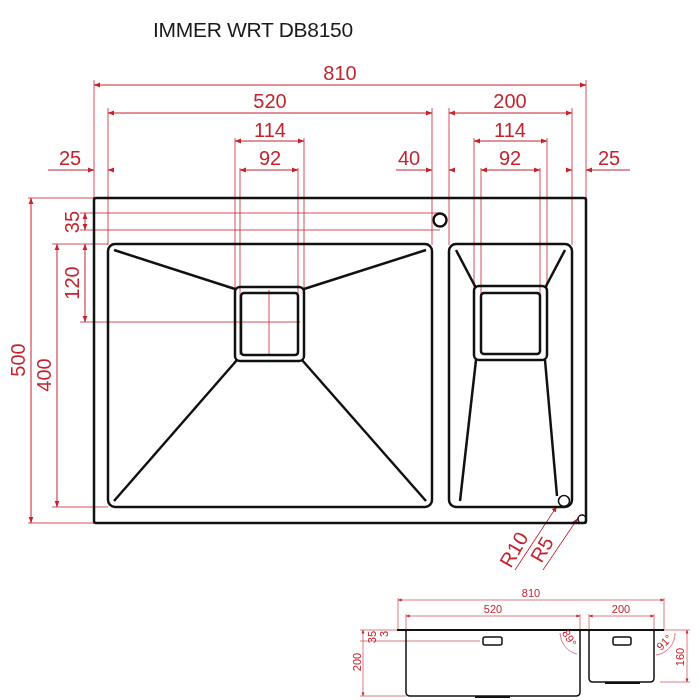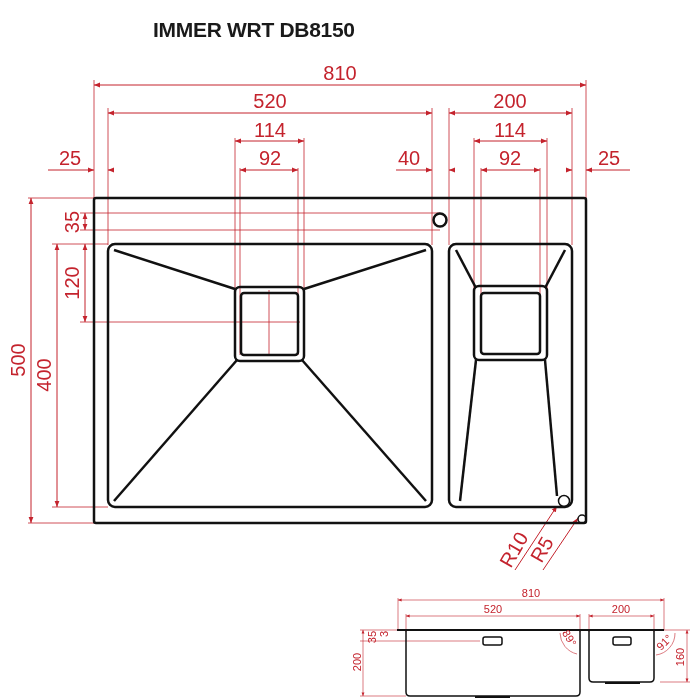--- a/index.html
+++ b/index.html
@@ -1,17 +1,17 @@
 <!DOCTYPE html>
 <html><head>
 <meta charset="utf-8">
 <style>
   html, body { margin: 0; padding: 0; background: #ffffff; }
   body { width: 700px; height: 700px; position: relative; overflow: hidden; font-family: "Liberation Sans", sans-serif; }
-  .title { position: absolute; left: 153px; top: 18px; font-family: "Liberation Sans", sans-serif; font-weight: bold; font-size: 21px; color: #1a1a1a; letter-spacing: -0.3px; }
+  .title { position: absolute; left: 153px; top: 18px; font-family: "Liberation Sans", sans-serif; font-weight: normal; font-size: 21px; color: #1a1a1a; letter-spacing: -0.3px; }
   svg { position: absolute; left: 0; top: 0; }
   .dim { fill: #c4232d; font-family: "Liberation Sans", sans-serif; }
   .big { font-size: 20px; }
   .small { font-size: 11px; }
 </style>
 </head>
 <body>
 
 <div class="title">IMMER WRT DB8150</div>
 

